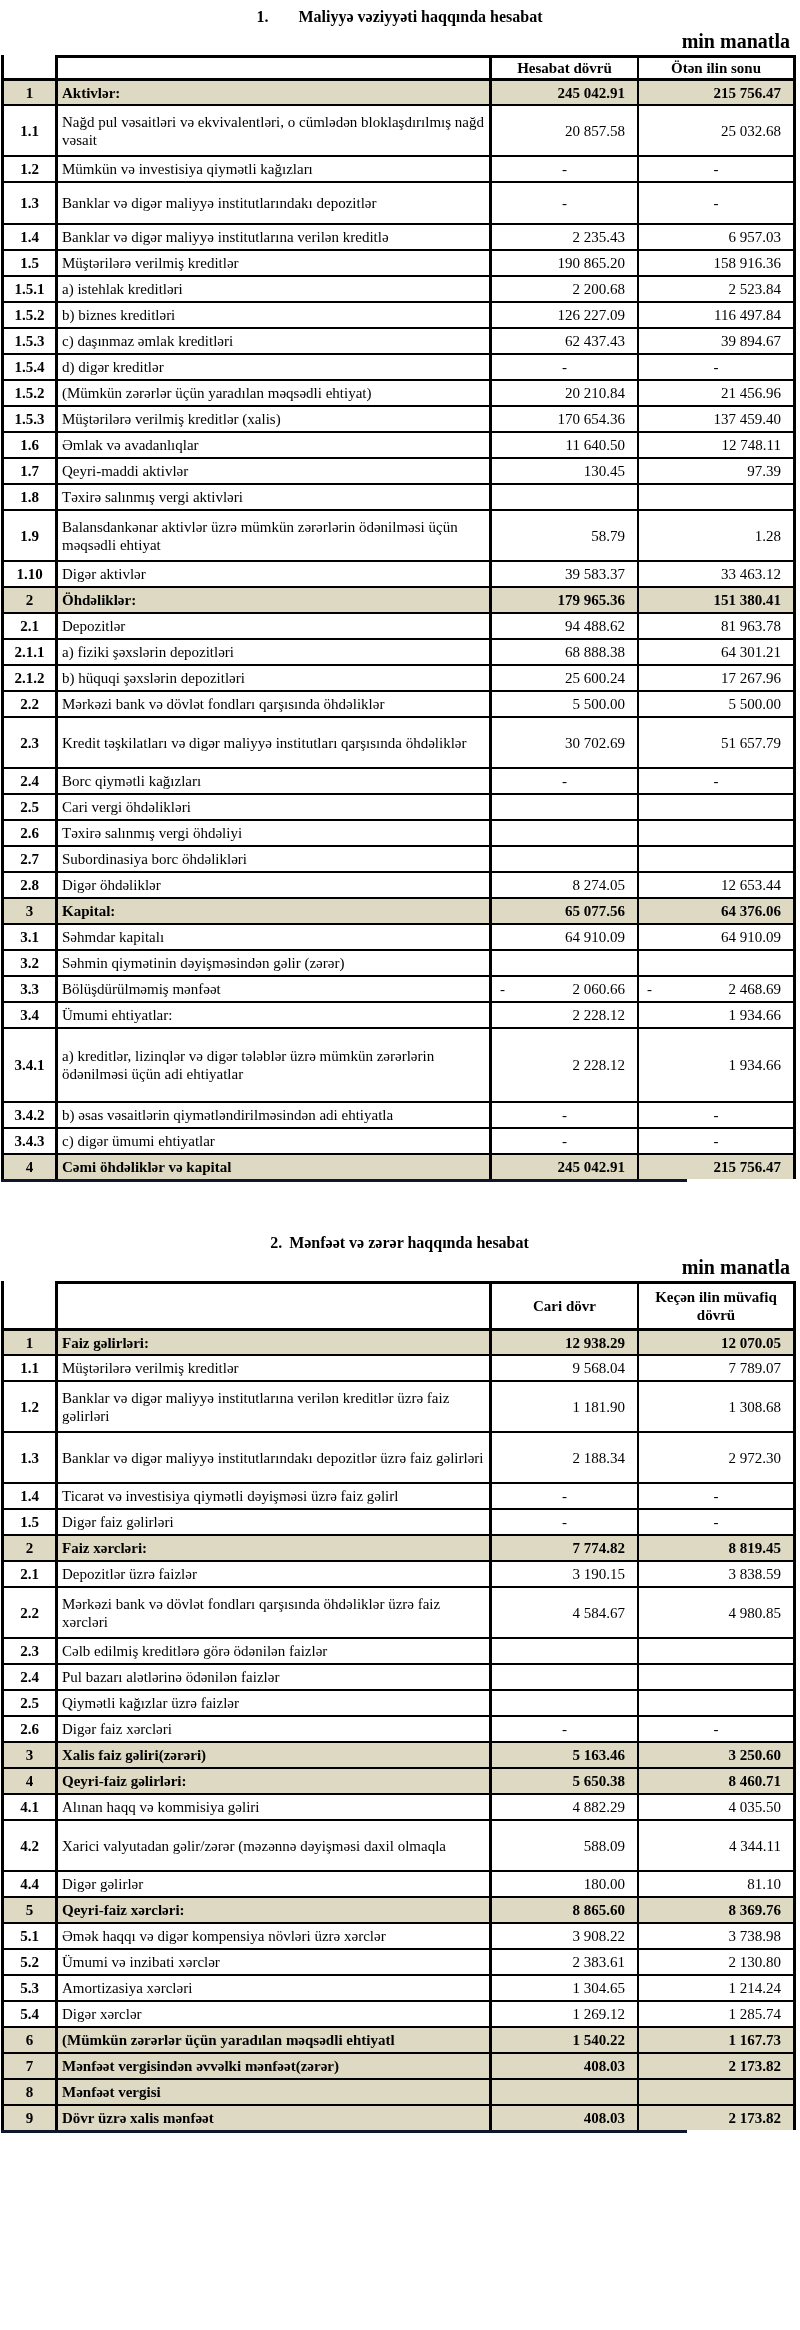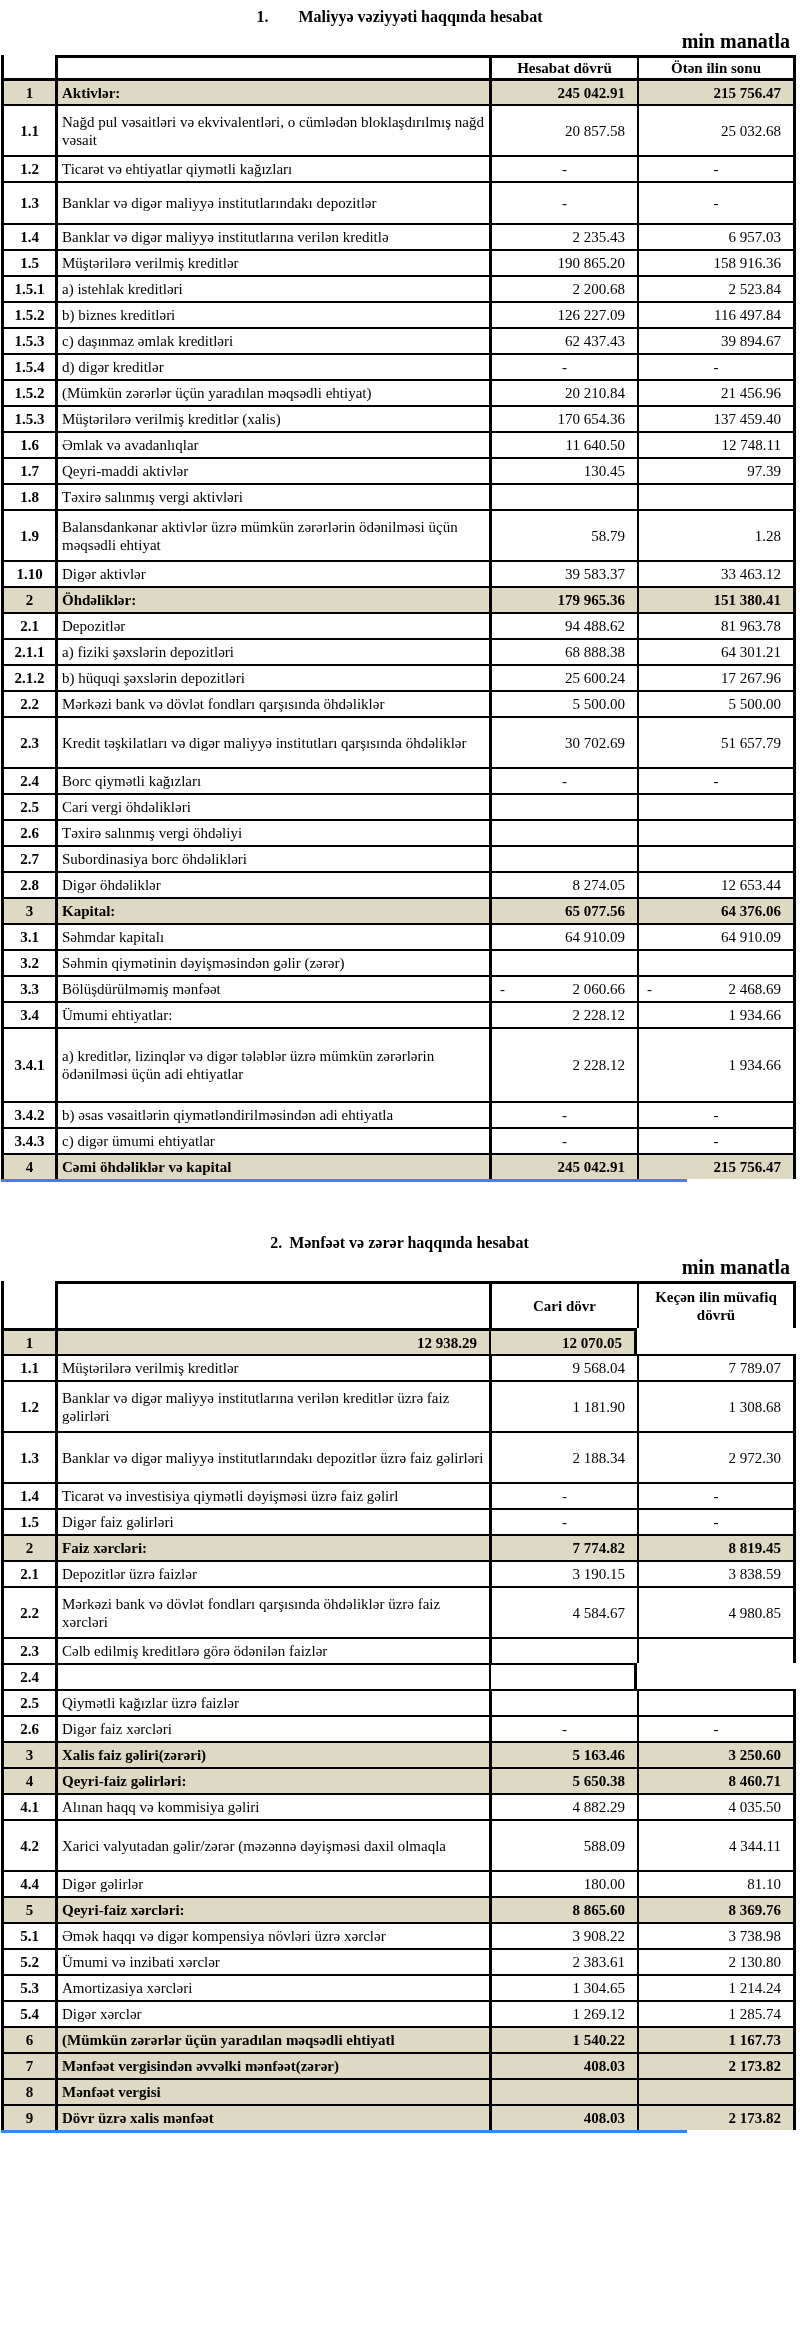--- a/index.html
+++ b/index.html
@@ -17,21 +17,21 @@
   }
   .table-title .tno{margin-right:30px;}
   .table-title.single .tno{margin-right:7px;}
   .unit-note{
     text-align:right;font-weight:bold;font-size:20px;
     padding-right:8px;margin:2px 0 2px 0;
   }
 
   .tbl{
     width:686px;
-    border-bottom:3px solid #3b82f6;
+    border-bottom:3px solid #0f172a;
   }
   .row{
     display:grid;
     grid-template-columns:54px 434px 148px 159px;
     min-height:26px;
   }
   .row.h2{min-height:51px;}
   .row.h3{min-height:74px;border-radius:6px;}
   .row.hm{min-height:42px;}
   .row.hh1{min-height:23px;}
@@ -86,21 +86,21 @@
         <div class="c c4 val">215 756.47</div>
       </div>
       <div class="row h2">
         <div class="c c1">1.1</div>
         <div class="c c2">Nağd pul vəsaitləri və  ekvivalentləri, o cümlədən bloklaşdırılmış nağd vəsait</div>
         <div class="c c3 val">20 857.58</div>
         <div class="c c4 val">25 032.68</div>
       </div>
       <div class="row">
         <div class="c c1">1.2</div>
-        <div class="c c2">Ticarət və ehtiyatlar qiymətli kağızları</div>
+        <div class="c c2">Mümkün və investisiya qiymətli kağızları</div>
         <div class="c c3 val dash">-</div>
         <div class="c c4 val dash">-</div>
       </div>
       <div class="row hm">
         <div class="c c1">1.3</div>
         <div class="c c2">Banklar və digər maliyyə institutlarındakı depozitlər</div>
         <div class="c c3 val dash">-</div>
         <div class="c c4 val dash">-</div>
       </div>
       <div class="row clip">
@@ -319,20 +319,21 @@
 
   <div class="tbl" id="tbl2">
     <div class="row hdr hh2">
       <div class="c c1"></div>
       <div class="c c2"></div>
       <div class="c c3">Cari dövr</div>
       <div class="c c4">Keçən ilin müvafiq dövrü</div>
     </div>
   <div class="row shaded first-data">
         <div class="c c1">1</div>
+        <div class="c c2">Faiz gəlirləri:</div>
         <div class="c c3 val">12 938.29</div>
         <div class="c c4 val">12 070.05</div>
       </div>
       <div class="row">
         <div class="c c1">1.1</div>
         <div class="c c2">Müştərilərə verilmiş kreditlər</div>
         <div class="c c3 val">9 568.04</div>
         <div class="c c4 val">7 789.07</div>
       </div>
       <div class="row h2">
@@ -378,20 +379,21 @@
         <div class="c c4 val">4 980.85</div>
       </div>
       <div class="row">
         <div class="c c1">2.3</div>
         <div class="c c2">Cəlb edilmiş kreditlərə görə ödənilən faizlər</div>
         <div class="c c3 val"></div>
         <div class="c c4 val"></div>
       </div>
       <div class="row">
         <div class="c c1">2.4</div>
+        <div class="c c2">Pul bazarı alətlərinə ödənilən faizlər</div>
         <div class="c c3 val"></div>
         <div class="c c4 val"></div>
       </div>
       <div class="row">
         <div class="c c1">2.5</div>
         <div class="c c2">Qiymətli kağızlar üzrə faizlər</div>
         <div class="c c3 val"></div>
         <div class="c c4 val"></div>
       </div>
       <div class="row">

